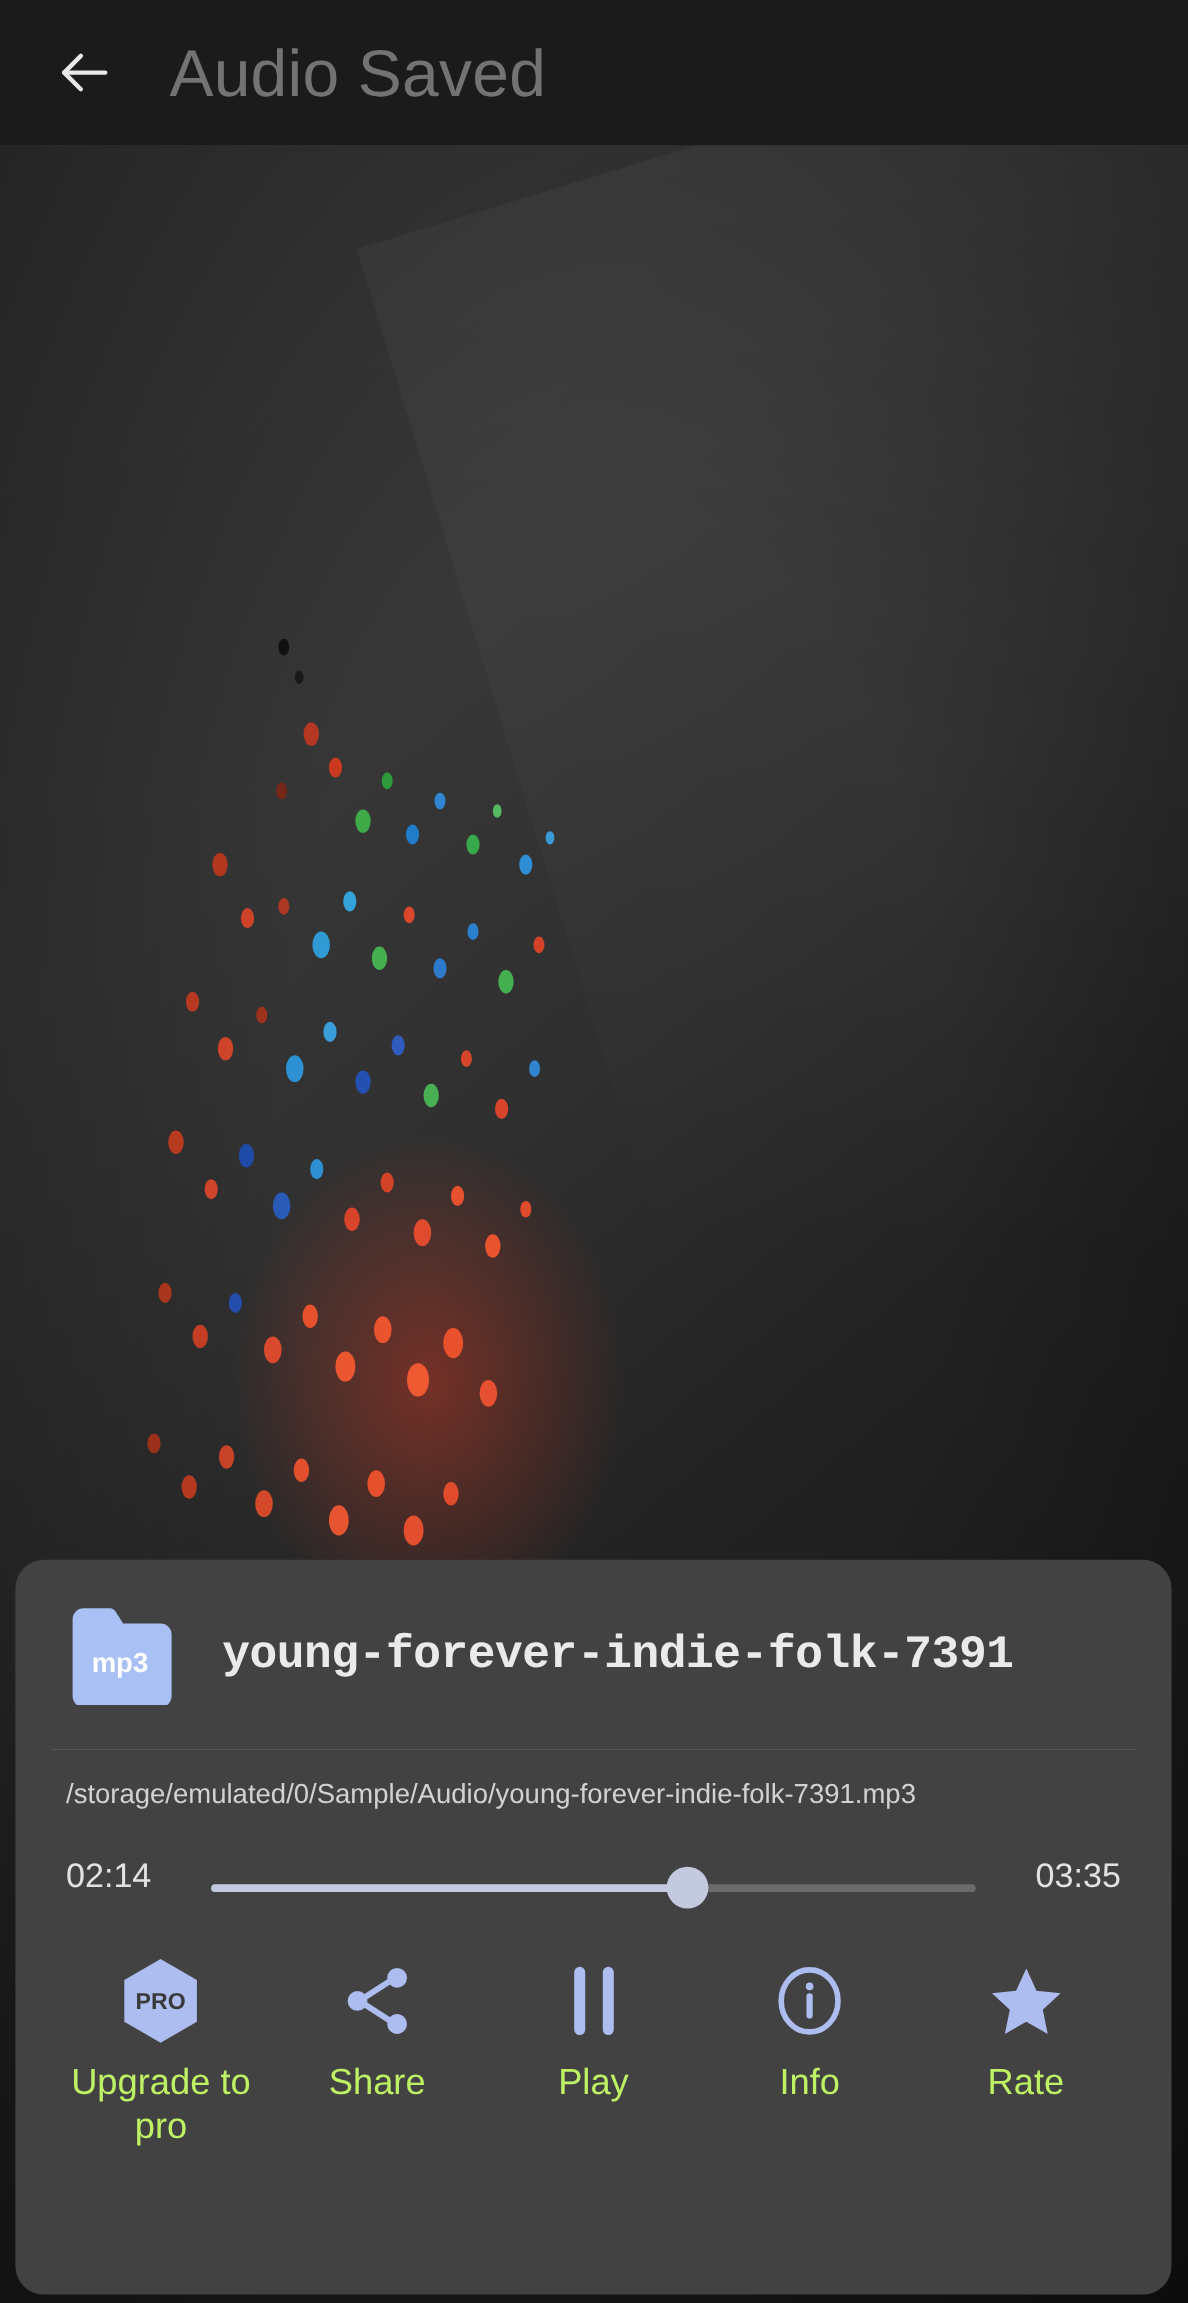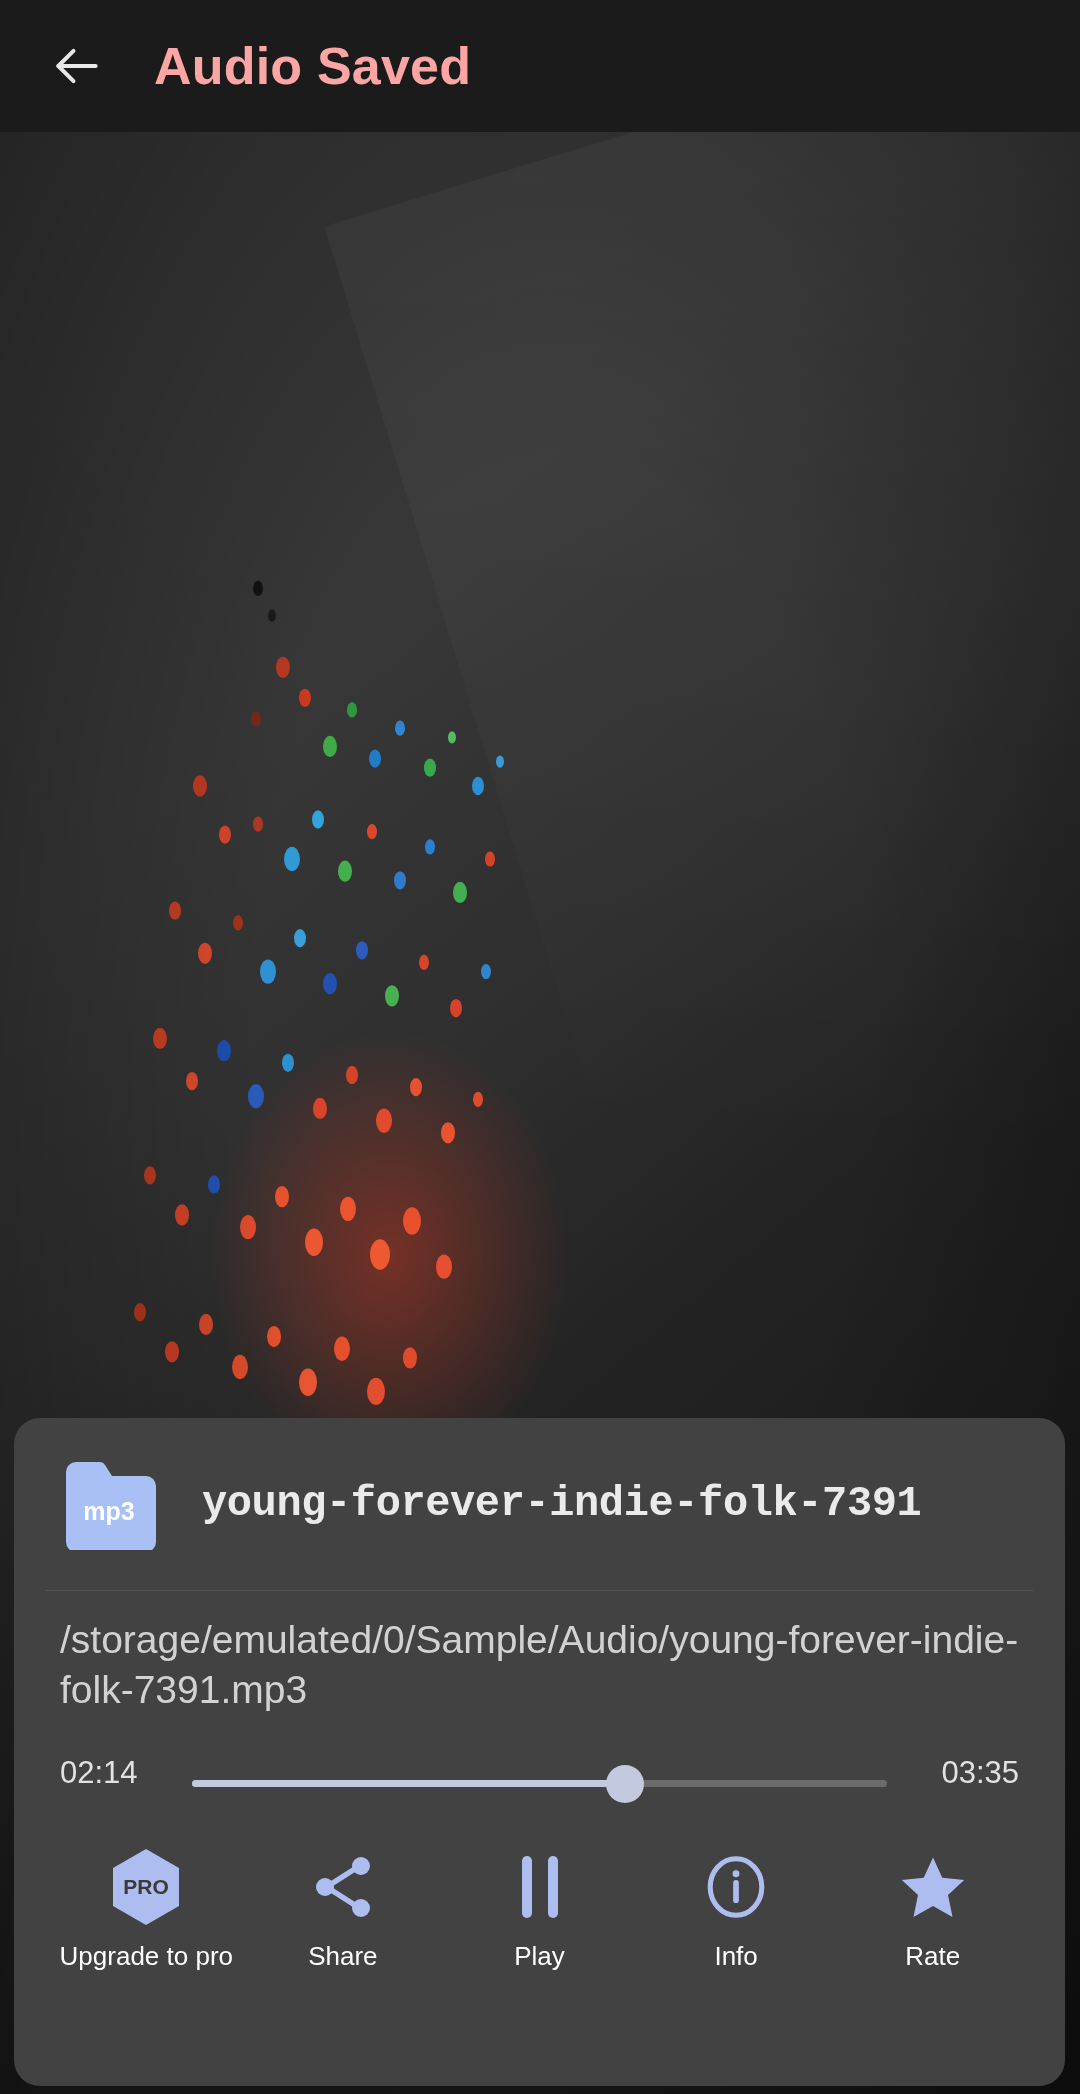--- a/index.html
+++ b/index.html
@@ -35,23 +35,23 @@
     height: 66px;
     display: flex;
     align-items: center;
     justify-content: center;
     cursor: pointer;
     flex: 0 0 auto;
   }
   .back-btn svg { display: block; }
   .appbar-title {
     margin-left: 44px;
-    color: #fca5a5;
-    font-size: 52px;
-    font-weight: 700;
+    color: #737373;
+    font-size: 60px;
+    font-weight: 400;
     letter-spacing: 0.2px;
     white-space: nowrap;
   }
 
   
   .artwork {
     position: relative;
     flex: 1 1 auto;
     min-height: 0;
     background: #2b2b2b;
@@ -119,21 +119,21 @@
   }
 
   .divider {
     height: 1px;
     background: rgba(255,255,255,0.10);
     margin: 0 2px;
   }
 
   .file-path {
     color: #d2d2d2;
-    font-size: 39px;
+    font-size: 25px;
     line-height: 1.28;
     padding: 24px 16px 0 16px;
     word-break: break-all;
   }
 
   
   .seek-row {
     display: flex;
     align-items: flex-start;
     padding: 0 16px;
@@ -205,22 +205,22 @@
     padding-top: 6px;
   }
   .action-icon {
     height: 76px;
     display: flex;
     align-items: center;
     justify-content: center;
   }
   .action-label {
     margin-top: 16px;
-    color: #ffffff;
-    font-size: 26px;
+    color: #bef264;
+    font-size: 33px;
     text-align: center;
     line-height: 1.22;
     max-width: 210px;
   }
 
   .pause-bars { display: flex; gap: 16px; }
   .pause-bars i {
     display: block;
     width: 10px;
     height: 62px;

